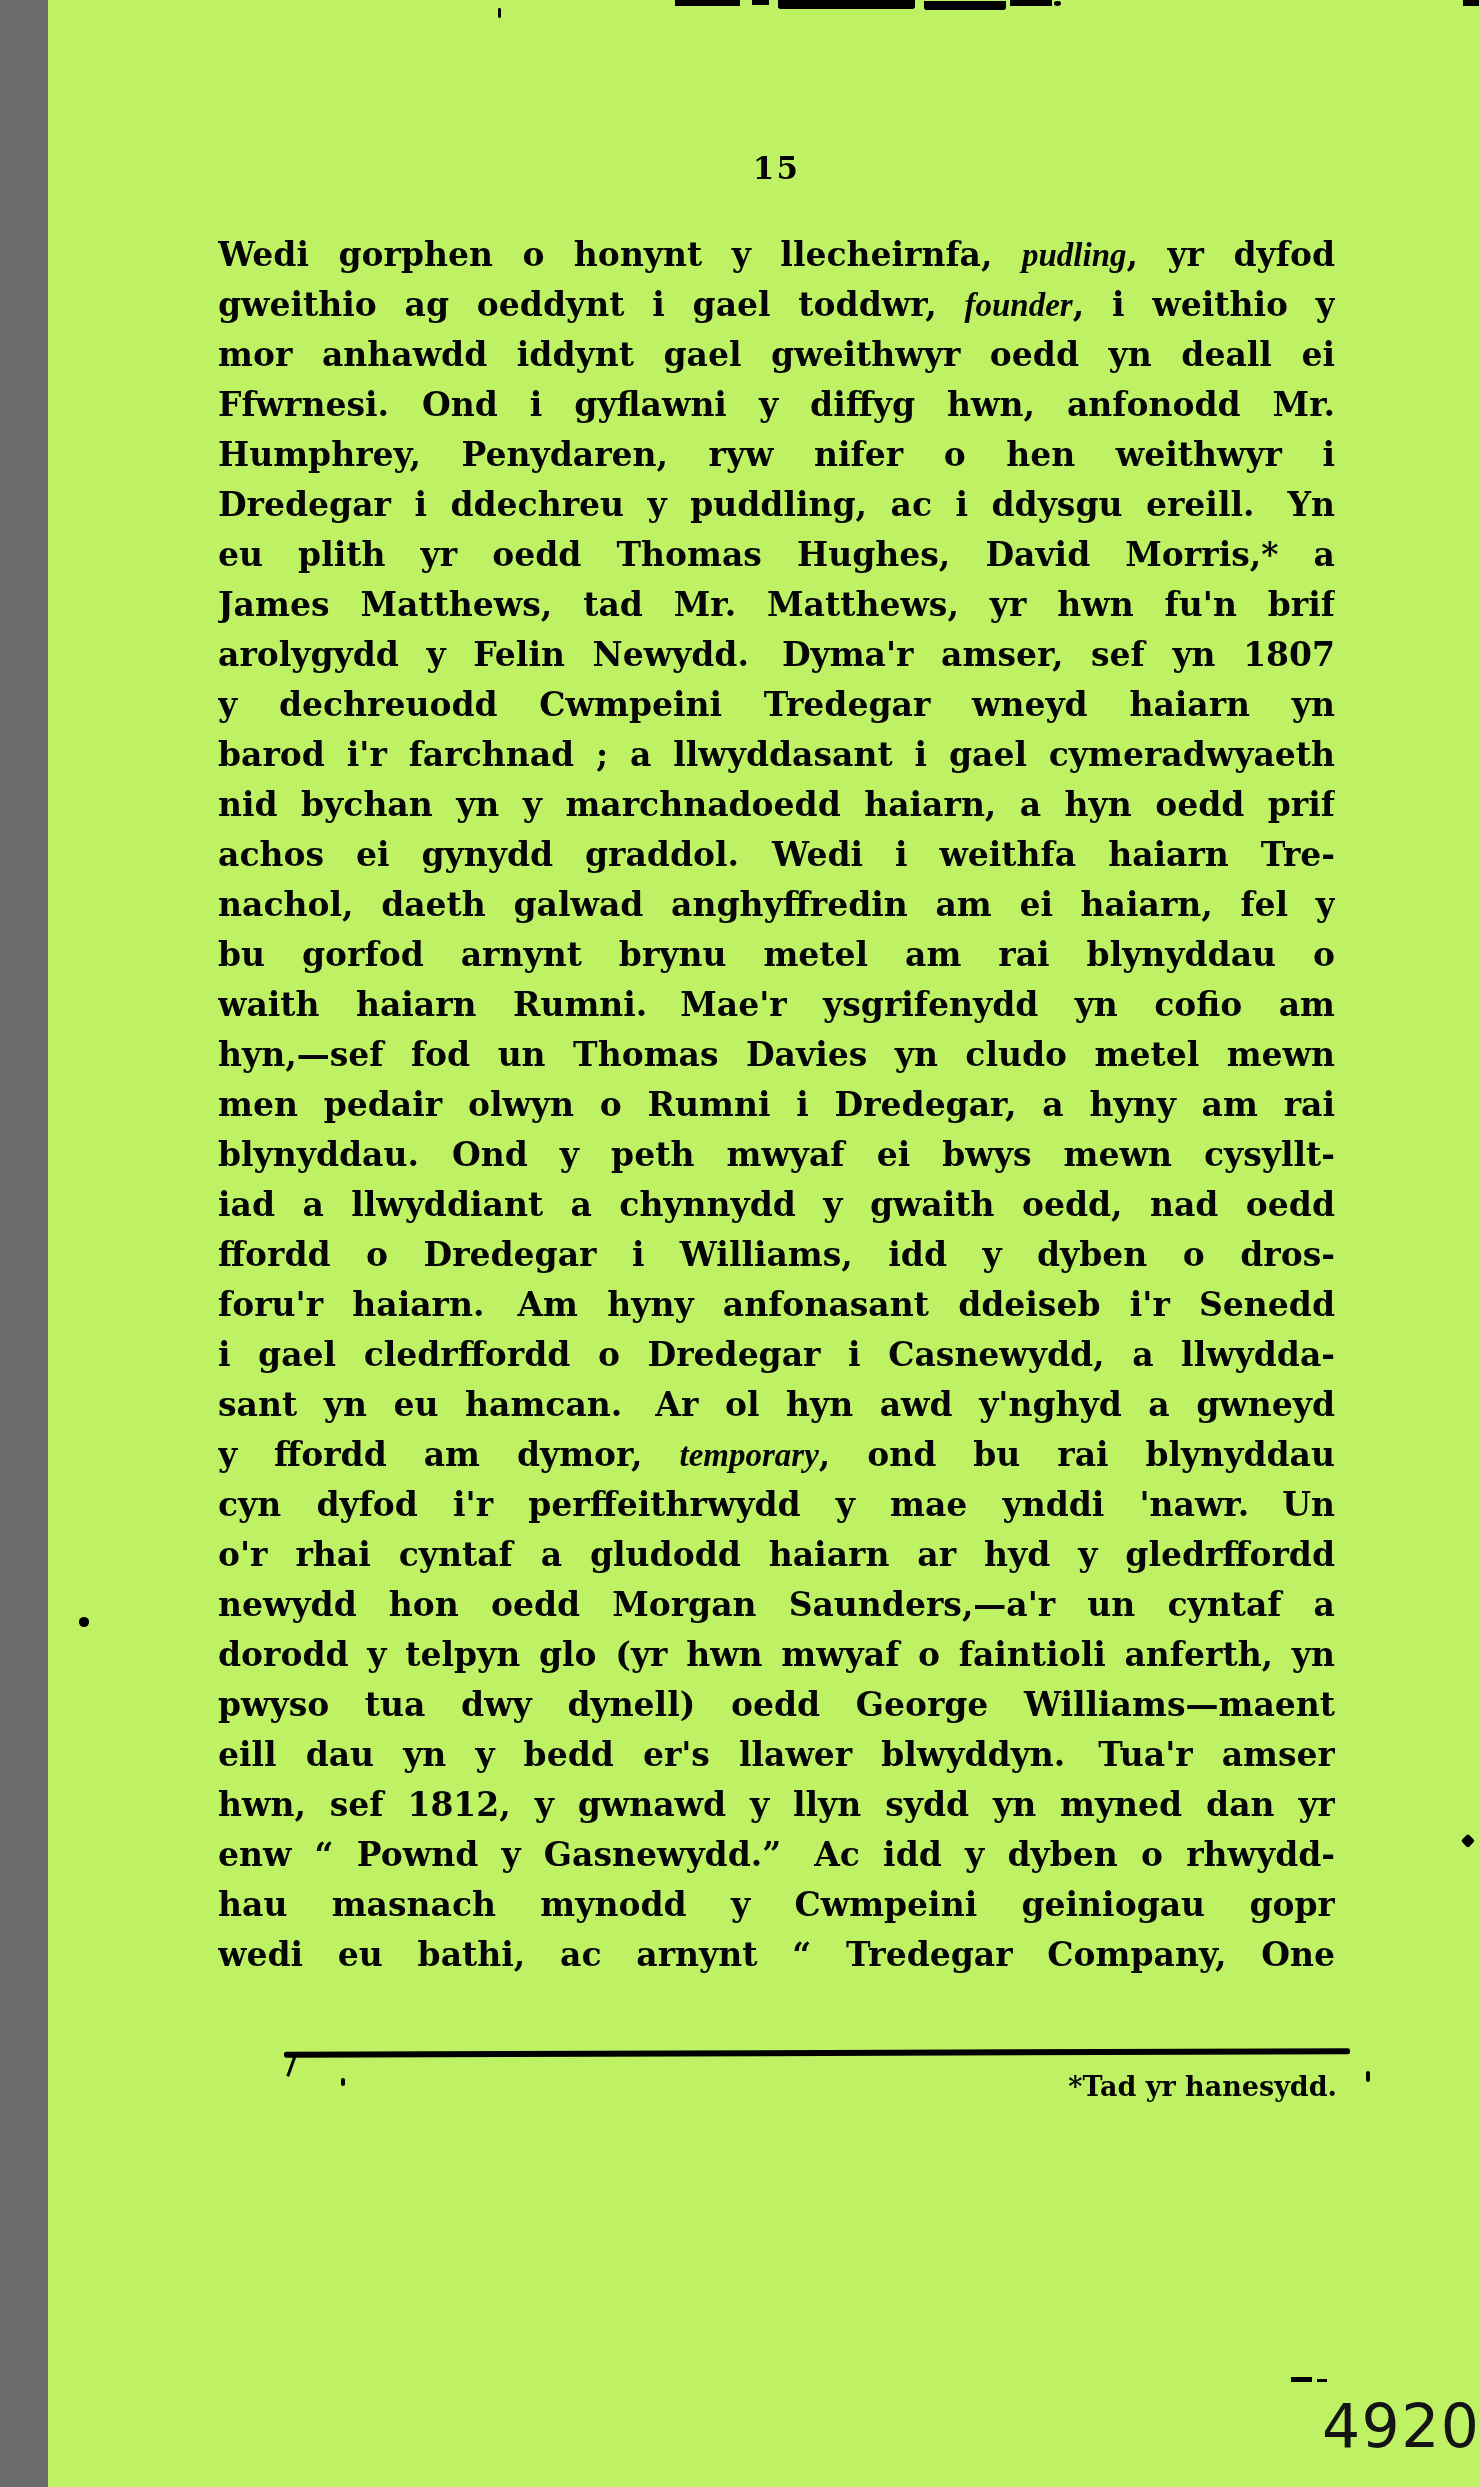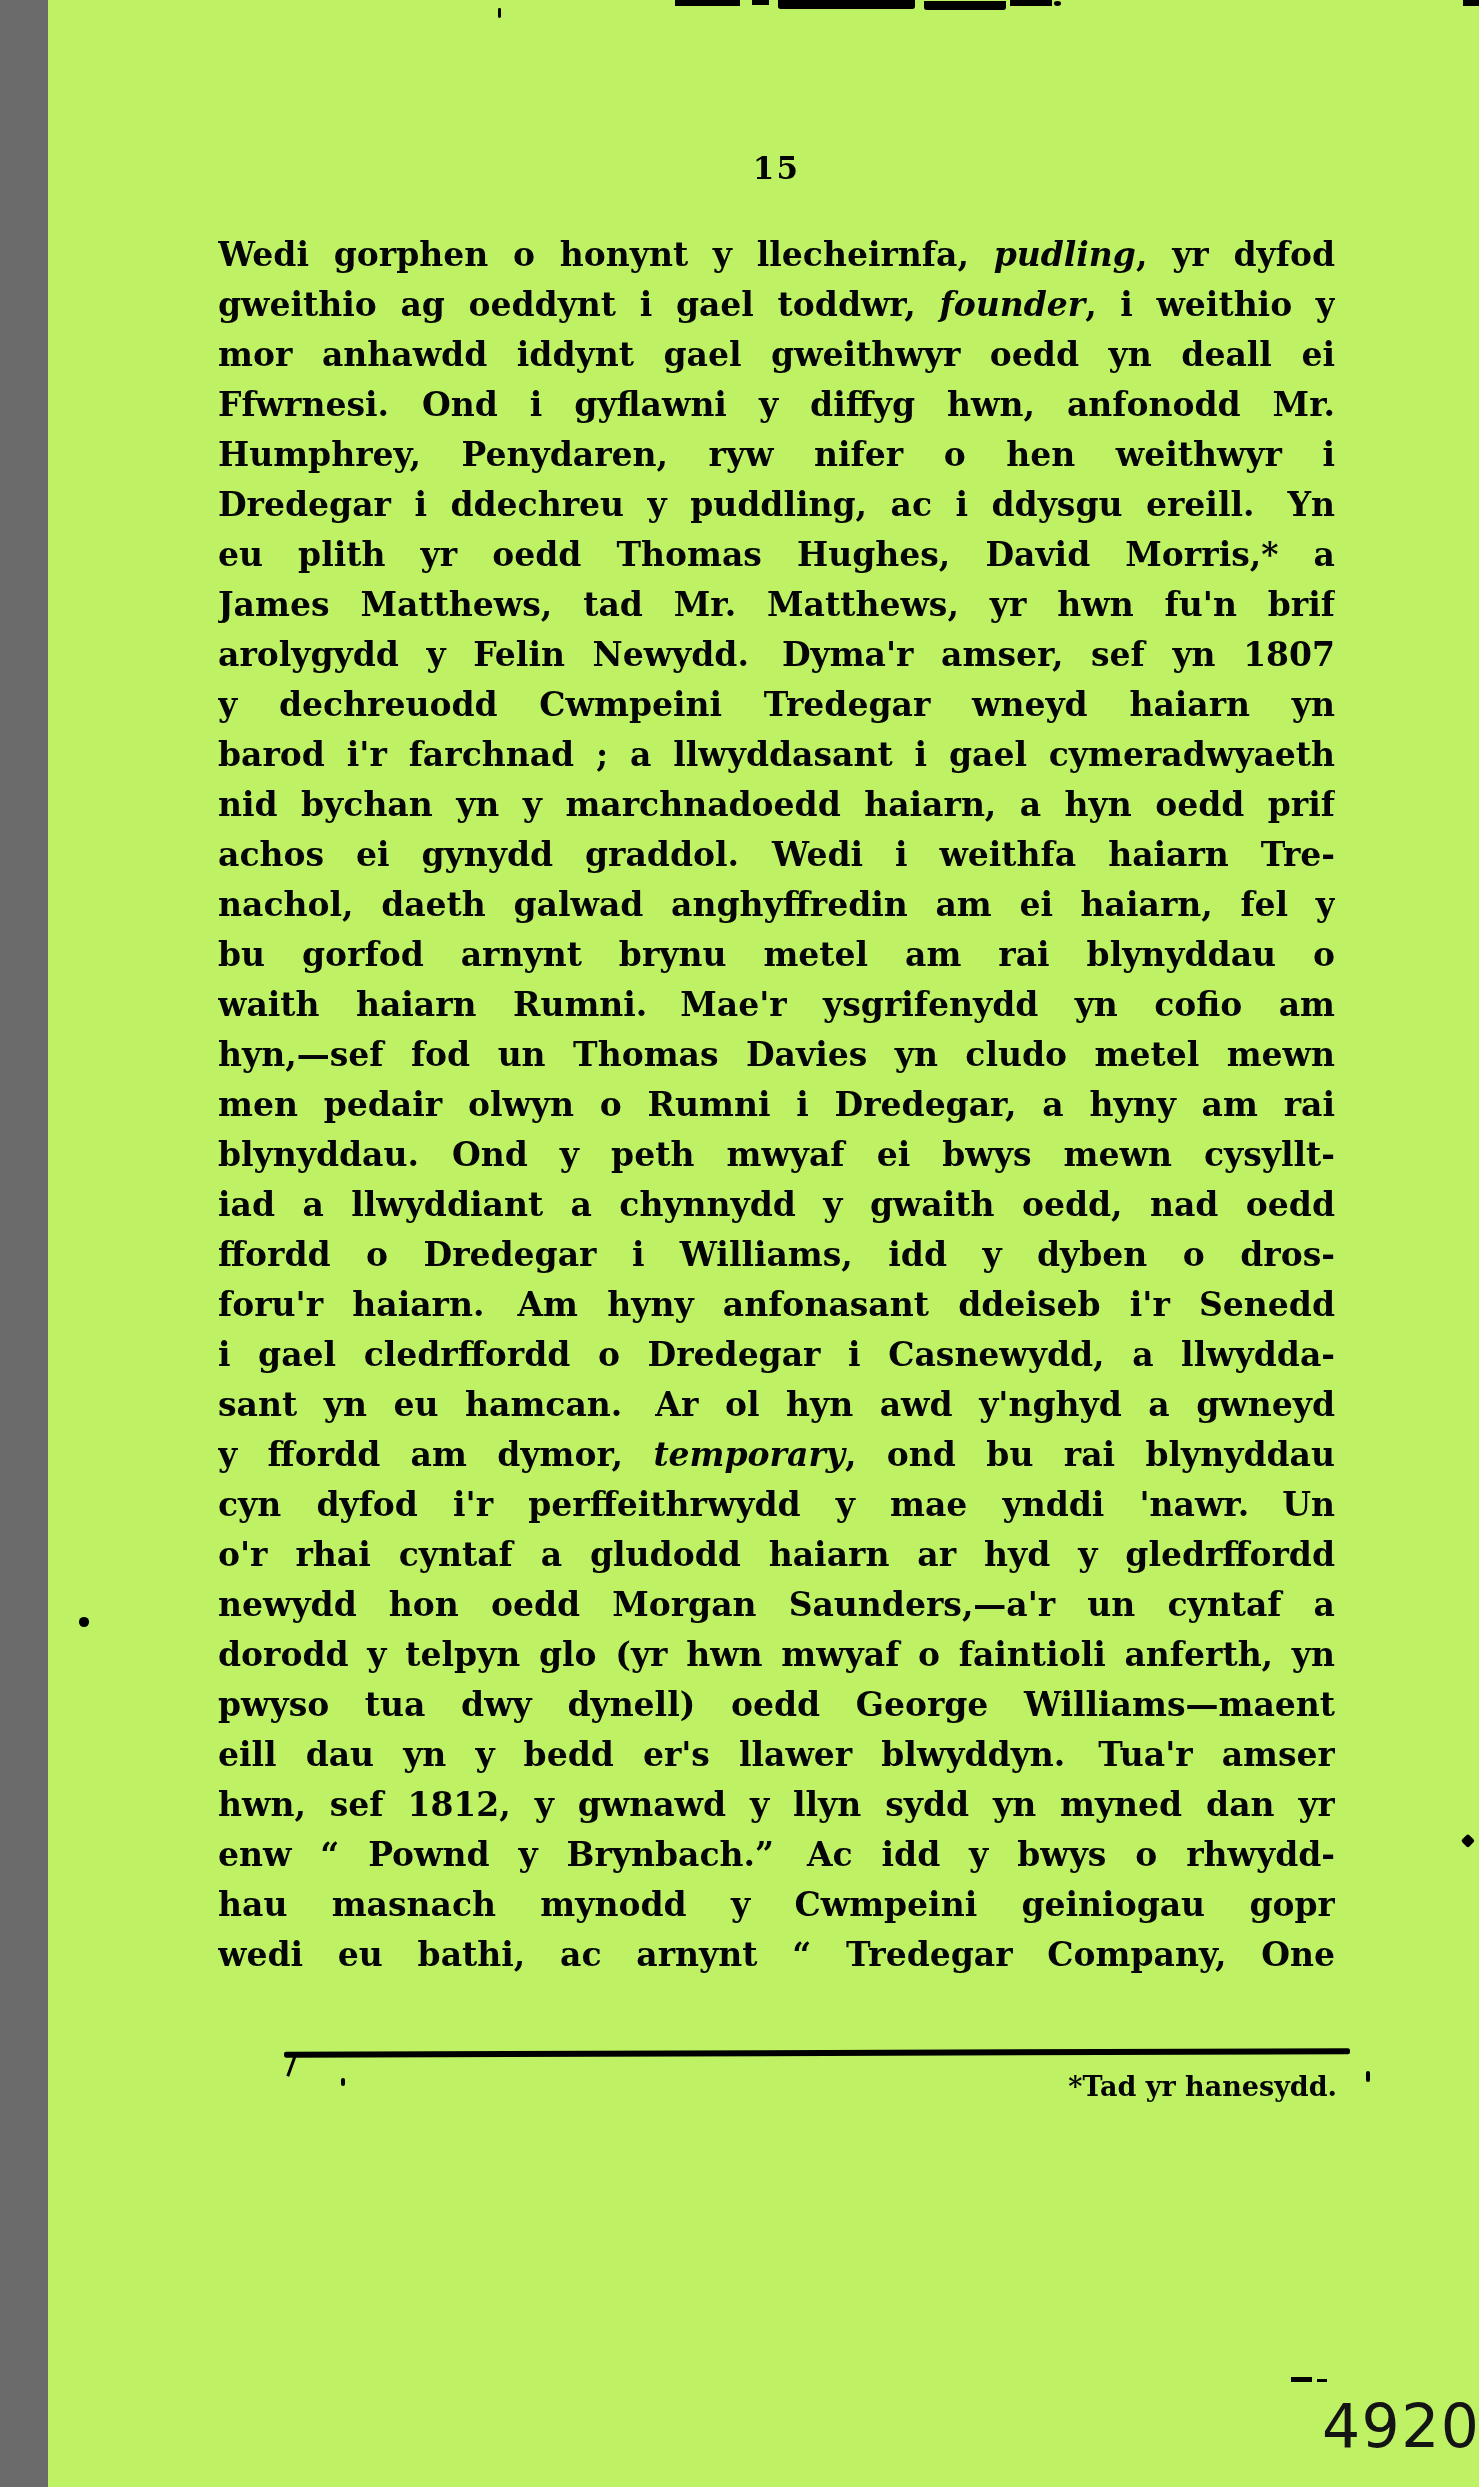--- a/index.html
+++ b/index.html
@@ -37,21 +37,21 @@
     word-spacing: 2.1px;
   }
   .line {
     height: 50px;
     line-height: 50px;
     overflow: hidden;
     text-align: justify;
     white-space: normal;
   }
   .line::after { content: ""; display: inline-block; width: 100%; }
-  .line em { font-style: italic; font-weight: 700; }
+  .line em { font-style: italic; font-weight: 700; font-family: Liberation Serif, serif; }
 
   
   .footnote-rule {
     position: absolute;
     left: 236px;
     top: 2050px;
     width: 1066px;
     height: 6.2px;
     background: #000;
     border-radius: 2.1px;
@@ -161,21 +161,21 @@
       <div class="line"><span>i gael cledrffordd o Dredegar i Casnewydd, a llwydda-</span></div>
       <div class="line"><span>sant yn eu hamcan. Ar ol hyn awd y'nghyd a gwneyd</span></div>
       <div class="line"><span>y ffordd am dymor, </span><em>temporary</em><span>, ond bu rai blynyddau</span></div>
       <div class="line"><span>cyn dyfod i'r perffeithrwydd y mae ynddi 'nawr. Un</span></div>
       <div class="line"><span>o'r rhai cyntaf a gludodd haiarn ar hyd y gledrffordd</span></div>
       <div class="line"><span>newydd hon oedd Morgan Saunders,—a'r un cyntaf a</span></div>
       <div class="line"><span>dorodd y telpyn glo (yr hwn mwyaf o faintioli anferth, yn</span></div>
       <div class="line"><span>pwyso tua dwy dynell) oedd George Williams—maent</span></div>
       <div class="line"><span>eill dau yn y bedd er's llawer blwyddyn. Tua'r amser</span></div>
       <div class="line"><span>hwn, sef 1812, y gwnawd y llyn sydd yn myned dan yr</span></div>
-      <div class="line"><span>enw “ Pownd y Brynbach.” Ac idd y bwys o rhwydd-</span></div>
+      <div class="line"><span>enw “ Pownd y Gasnewydd.” Ac idd y dyben o rhwydd-</span></div>
       <div class="line"><span>hau masnach mynodd y Cwmpeini geiniogau gopr</span></div>
       <div class="line"><span>wedi eu bathi, ac arnynt “ Tredegar Company, One</span></div>
     </div>
 
   <div class="footnote-rule"></div>
   <div class="rule-hook"></div>
   <div class="rule-tick"></div>
   <div class="footnote">*Tad yr hanesydd.</div>
 
   <div class="scan-number">4920</div>

